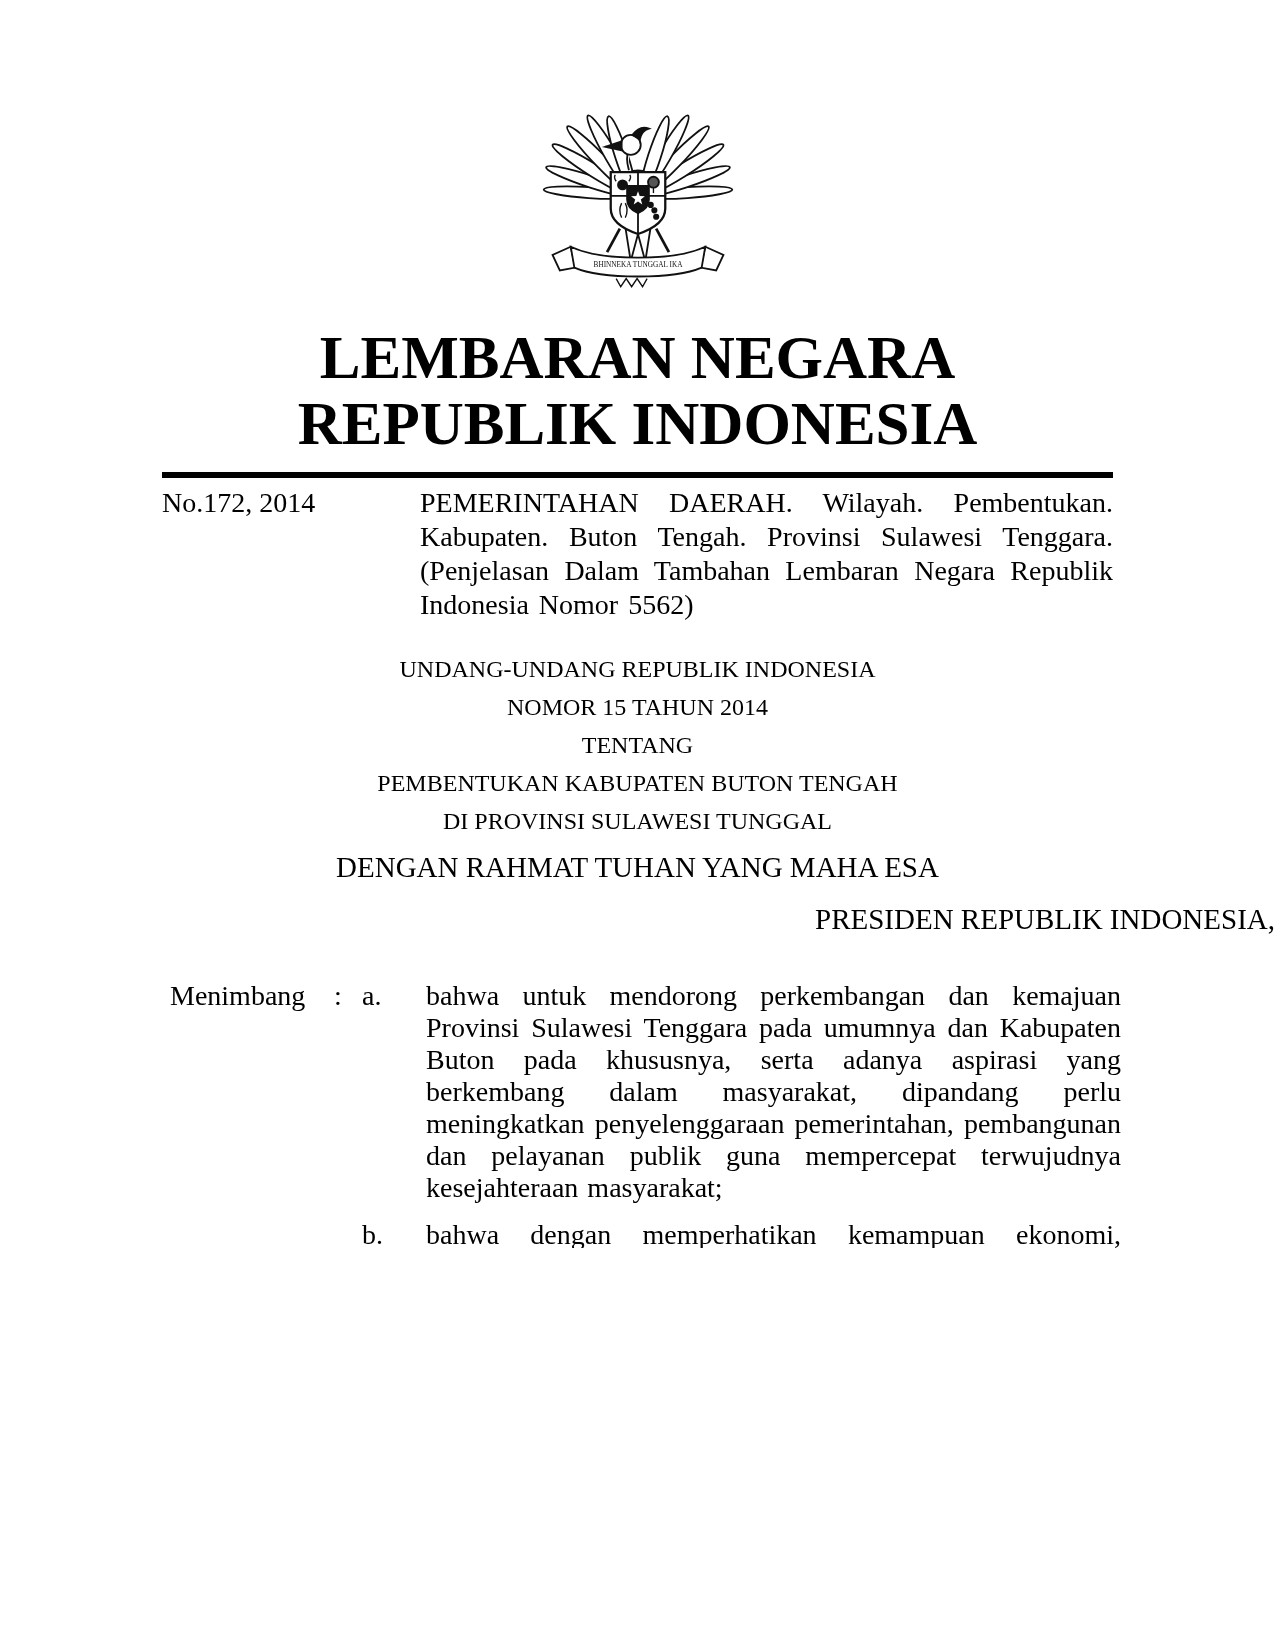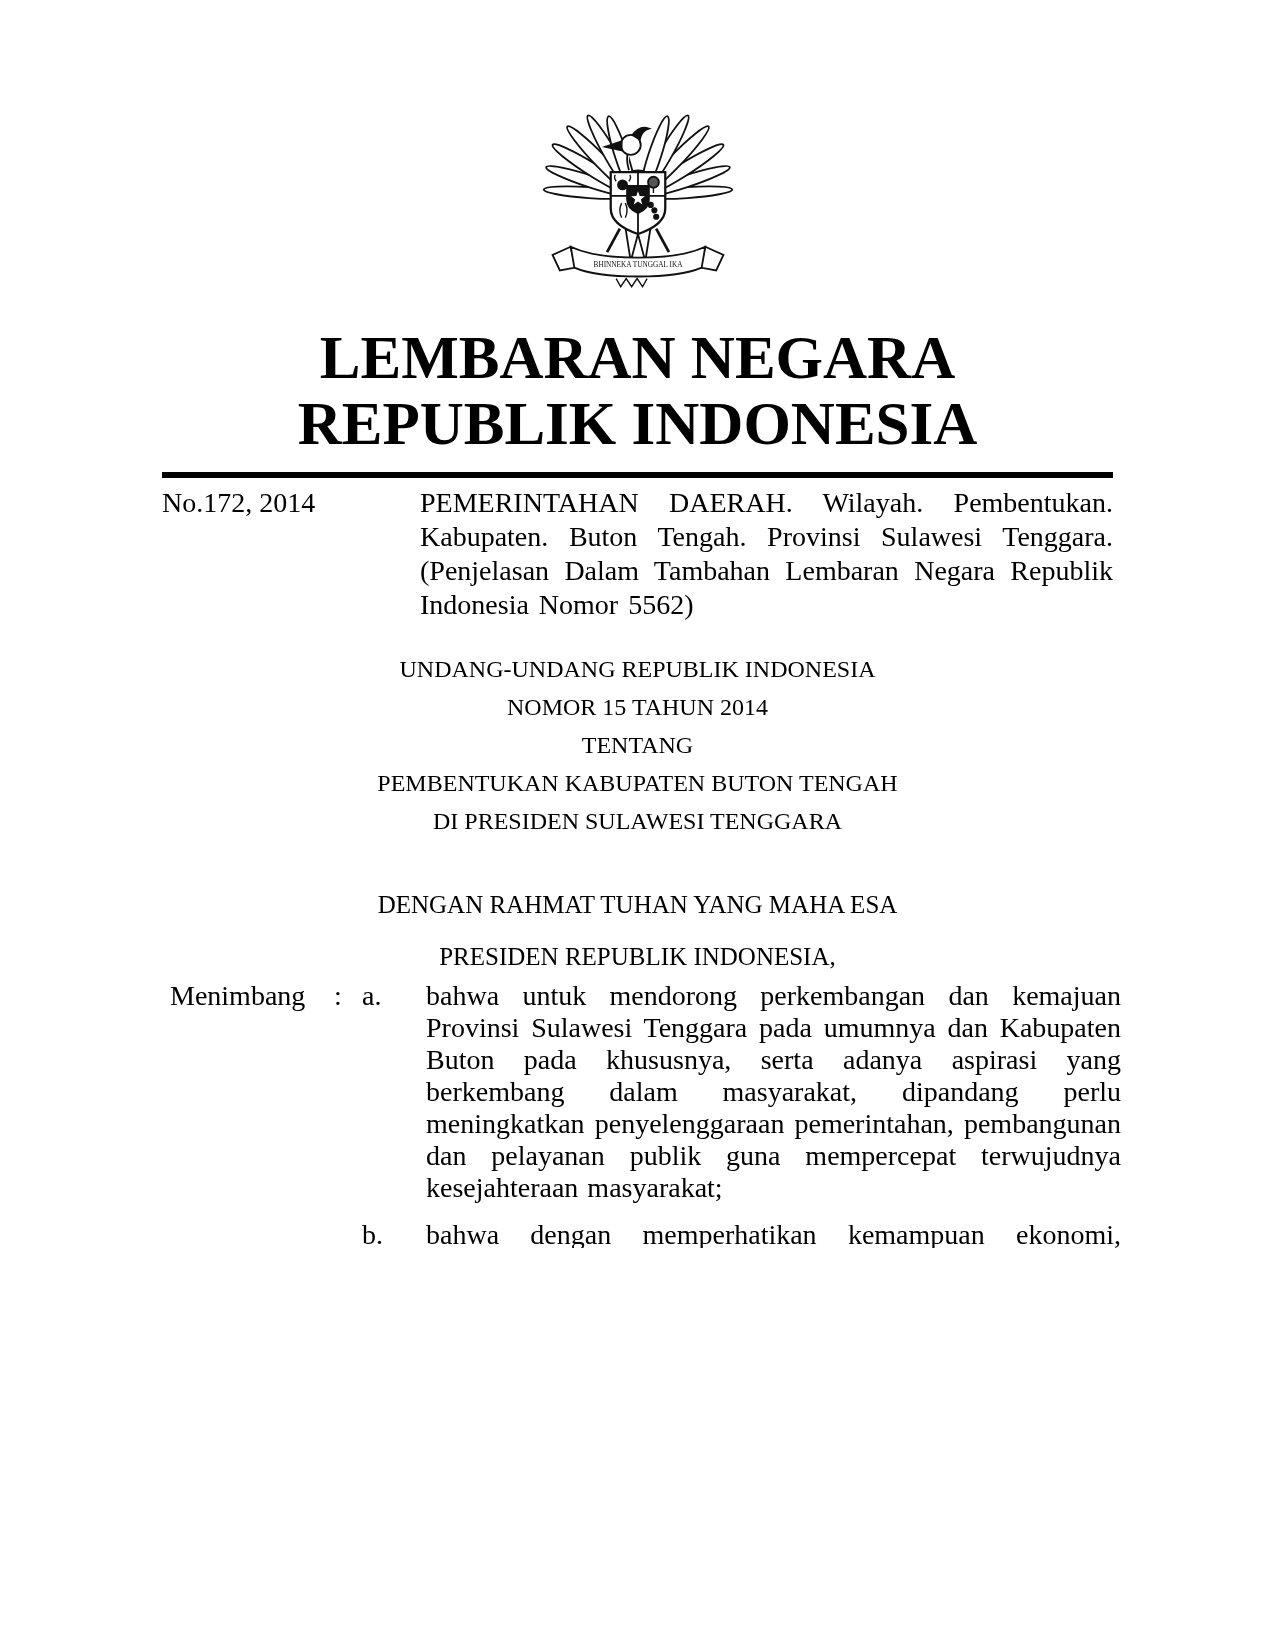--- a/index.html
+++ b/index.html
@@ -71,25 +71,24 @@
     width: 100%;
     text-align: center;
     font-size: 24px;
   }
   .law-heading .hline { line-height: 38px; }
   .invocation, .authority {
     position: absolute;
     left: 0;
     width: 100%;
     text-align: center;
-    font-size: 25px;
-    margin-top: 40px;
+    font-size: 29px;
   }
   .invocation { top: 851px; }
-  .authority  { top: 903px; }
+  .authority  { top: 903px; text-align: right; }
 
   
   .consider {
     position: absolute;
     top: 980px;
     left: 170px;
     width: 951px;
     display: flex;
     font-size: 28px;
     line-height: 32px;
@@ -196,21 +195,21 @@
   <div class="issue-row">
     <div class="issue-no">No.172, 2014</div>
     <div class="issue-subject">PEMERINTAHAN DAERAH. Wilayah. Pembentukan. Kabupaten. Buton Tengah. Provinsi Sulawesi Tenggara. (Penjelasan Dalam Tambahan Lembaran Negara Republik Indonesia Nomor 5562)</div>
   </div>
 
   <div class="law-heading">
     <div class="hline">UNDANG-UNDANG REPUBLIK INDONESIA</div>
     <div class="hline">NOMOR 15 TAHUN 2014</div>
     <div class="hline">TENTANG</div>
     <div class="hline">PEMBENTUKAN KABUPATEN BUTON TENGAH</div>
-    <div class="hline">DI PRESIDEN SULAWESI TENGGARA</div>
+    <div class="hline">DI PROVINSI SULAWESI TUNGGAL</div>
   </div>
 
   <div class="invocation">DENGAN RAHMAT TUHAN YANG MAHA ESA</div>
   <div class="authority">PRESIDEN REPUBLIK INDONESIA,</div>
 
   <div class="consider">
     <div class="consider-label">Menimbang</div>
     <div class="consider-colon">:</div>
     <div class="consider-items">
       <div class="consider-item">

